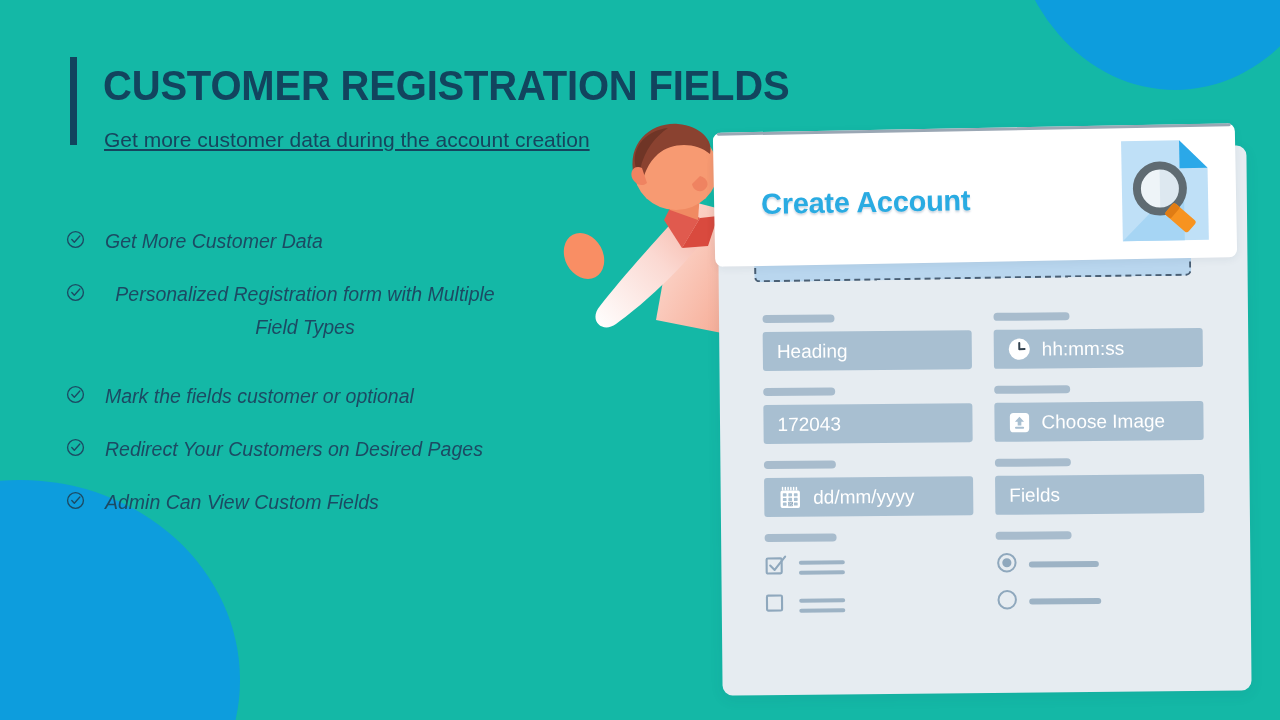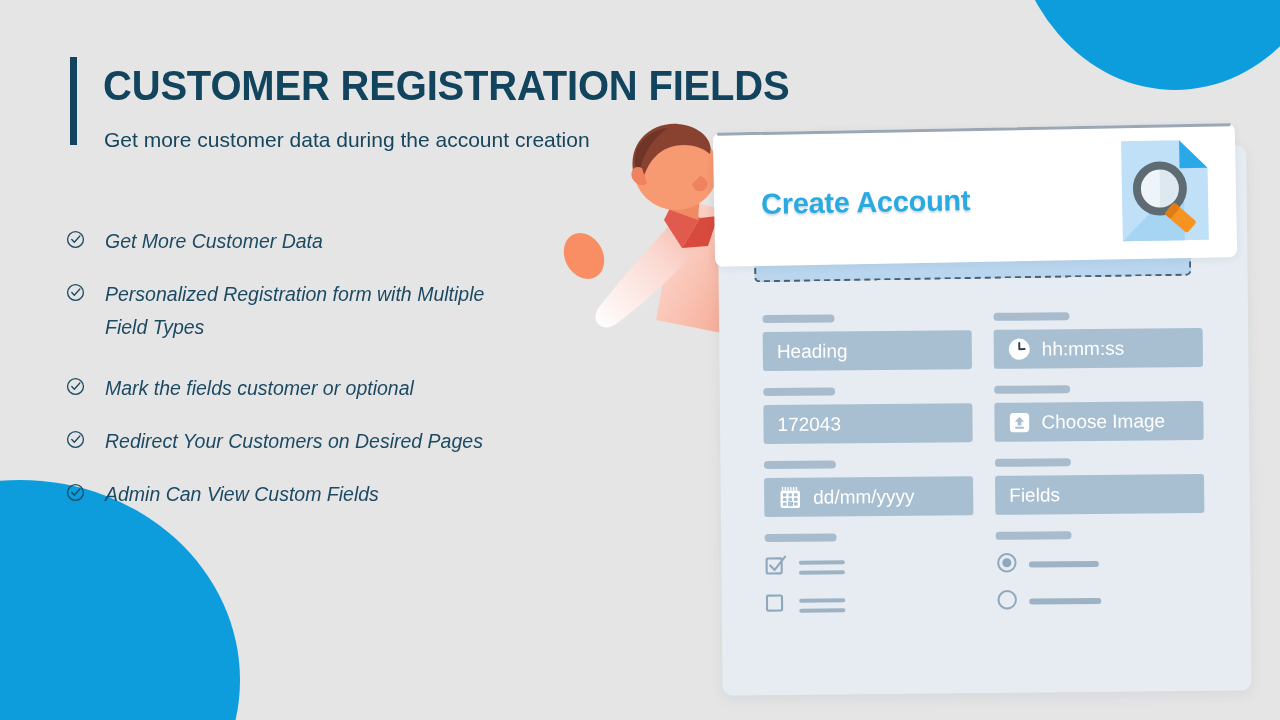--- a/index.html
+++ b/index.html
@@ -5,21 +5,21 @@
   * { box-sizing: border-box; margin: 0; padding: 0; }
   html, body {
     width: 1280px; height: 720px;
     background: #ffffff;
     font-family: "Liberation Sans", sans-serif;
     overflow: hidden;
   }
   #stage {
     position: relative;
     width: 1280px; height: 720px;
-    background: #e5e5e5;
+    background: #14b8a6;
     overflow: hidden;
   }
 
   
   .blob { position: absolute; background: #119fdf; border-radius: 50%; }
   #blob-tr {
     width: 330px; height: 210px;
     right: -60px; top: -120px;
     border-radius: 0 0 55% 55% / 0 0 100% 100%;
     background: #0d9ddd;
@@ -45,33 +45,34 @@
     font-family: "Liberation Sans", sans-serif;
     transform: scaleX(0.93);
     transform-origin: left center;
     white-space: nowrap;
   }
   #page-subtitle {
     position: absolute; left: 104px; top: 126px;
     font-size: 21px; line-height: 28px;
     color: #16455e;
     white-space: nowrap;
+    text-decoration: underline;
   }
 
   #feature-list {
     position: absolute; left: 66px; top: 225px;
     width: 520px;
   }
   .feature-item {
     display: flex;
     align-items: flex-start;
     margin-bottom: 20px;
     font-style: italic;
   }
-  .feature-item:nth-child(2) { margin-bottom: 28px; }
+  .feature-item:nth-child(2) { margin-bottom: 36px; text-align: center; }
   .check-icon {
     flex: 0 0 auto;
     width: 19px; height: 19px;
     margin-top: 5px;
     margin-right: 20px;
   }
   .check-icon svg { display: block; width: 19px; height: 19px; }
   .feature-label {
     font-size: 19.5px;
     line-height: 33px;

